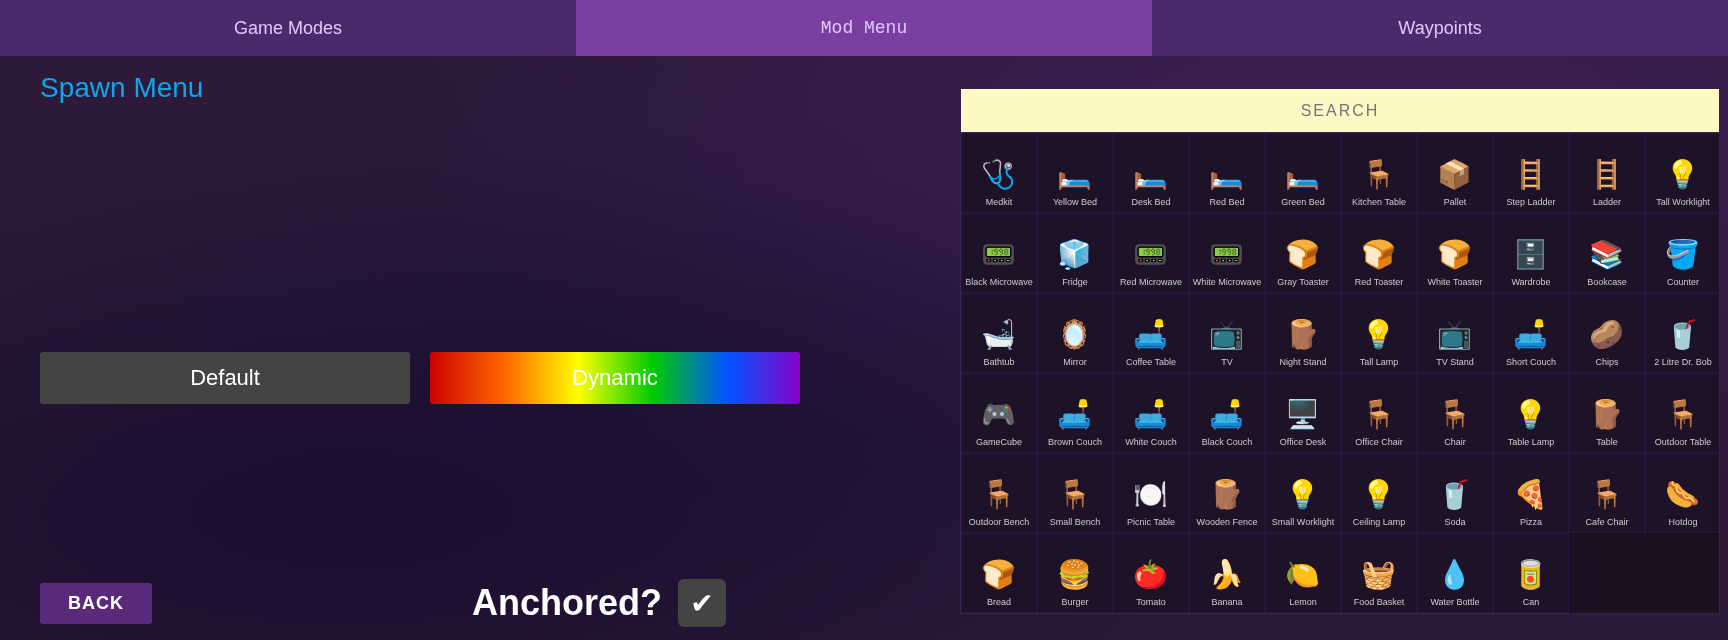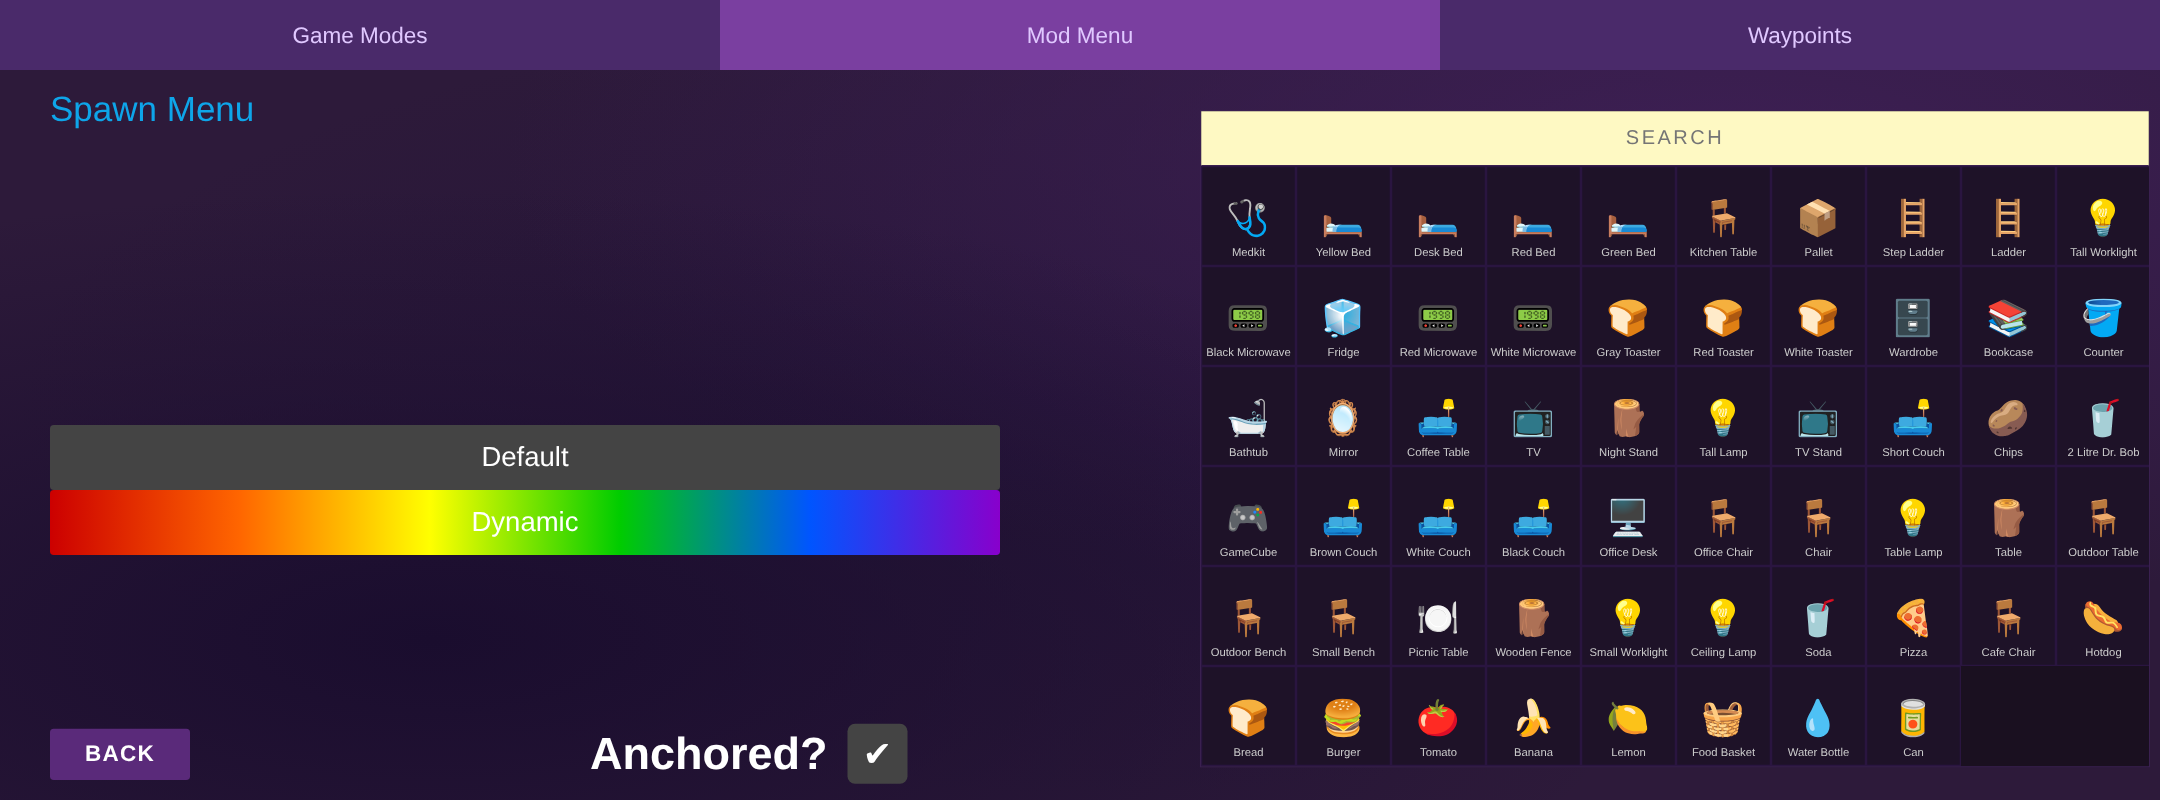--- a/index.html
+++ b/index.html
@@ -51,41 +51,42 @@
       border: none;
       outline: none;
     }
 
     .nav-btn.inactive {
       background: #4a2a6a;
     }
 
     .nav-btn.active {
       background: #7a3fa0;
+      font-family: Liberation Mono, monospace;
     }
 
     
     .spawn-menu-label {
       position: absolute;
       top: 72px;
       left: 40px;
       font-size: 28px;
       color: #0ea5e9;
       font-weight: 400;
     }
 
     
     .left-panel {
       position: absolute;
-      top: 340px;
+      top: 352px;
       left: 40px;
       width: 760px;
       display: flex;
-      flex-direction: column;
-      gap: 0;
+      flex-direction: row;
+      gap: 20px;
     }
 
     .mode-btn {
       width: 100%;
       height: 52px;
       display: flex;
       align-items: center;
       justify-content: center;
       font-size: 22px;
       font-weight: 500;

